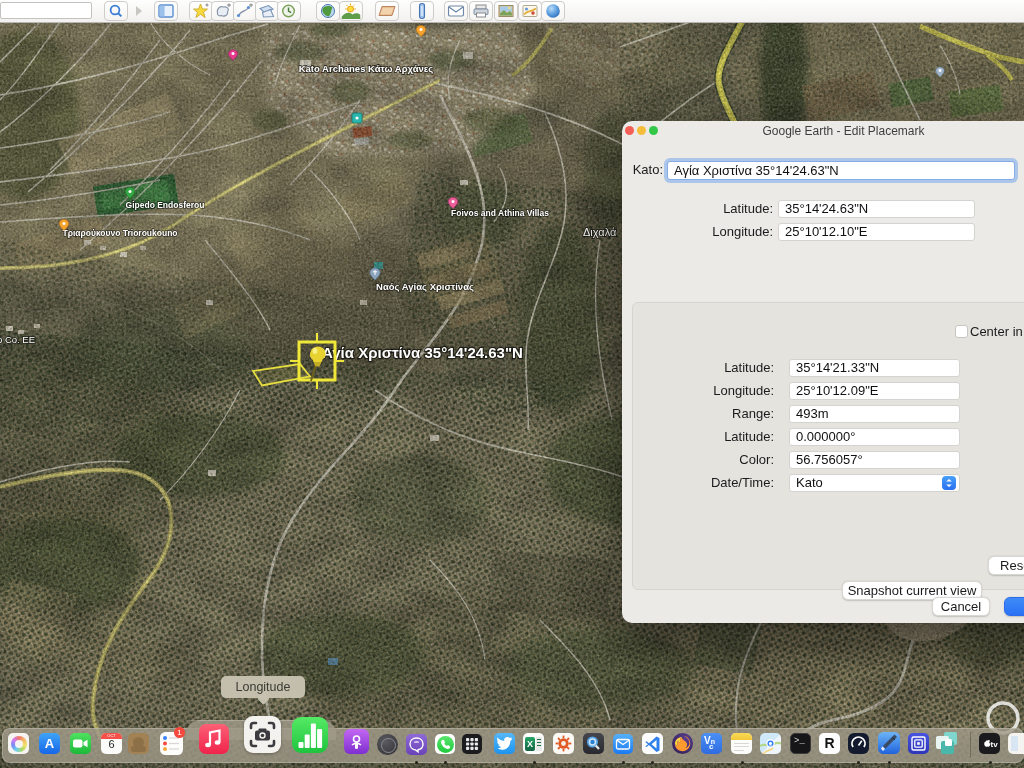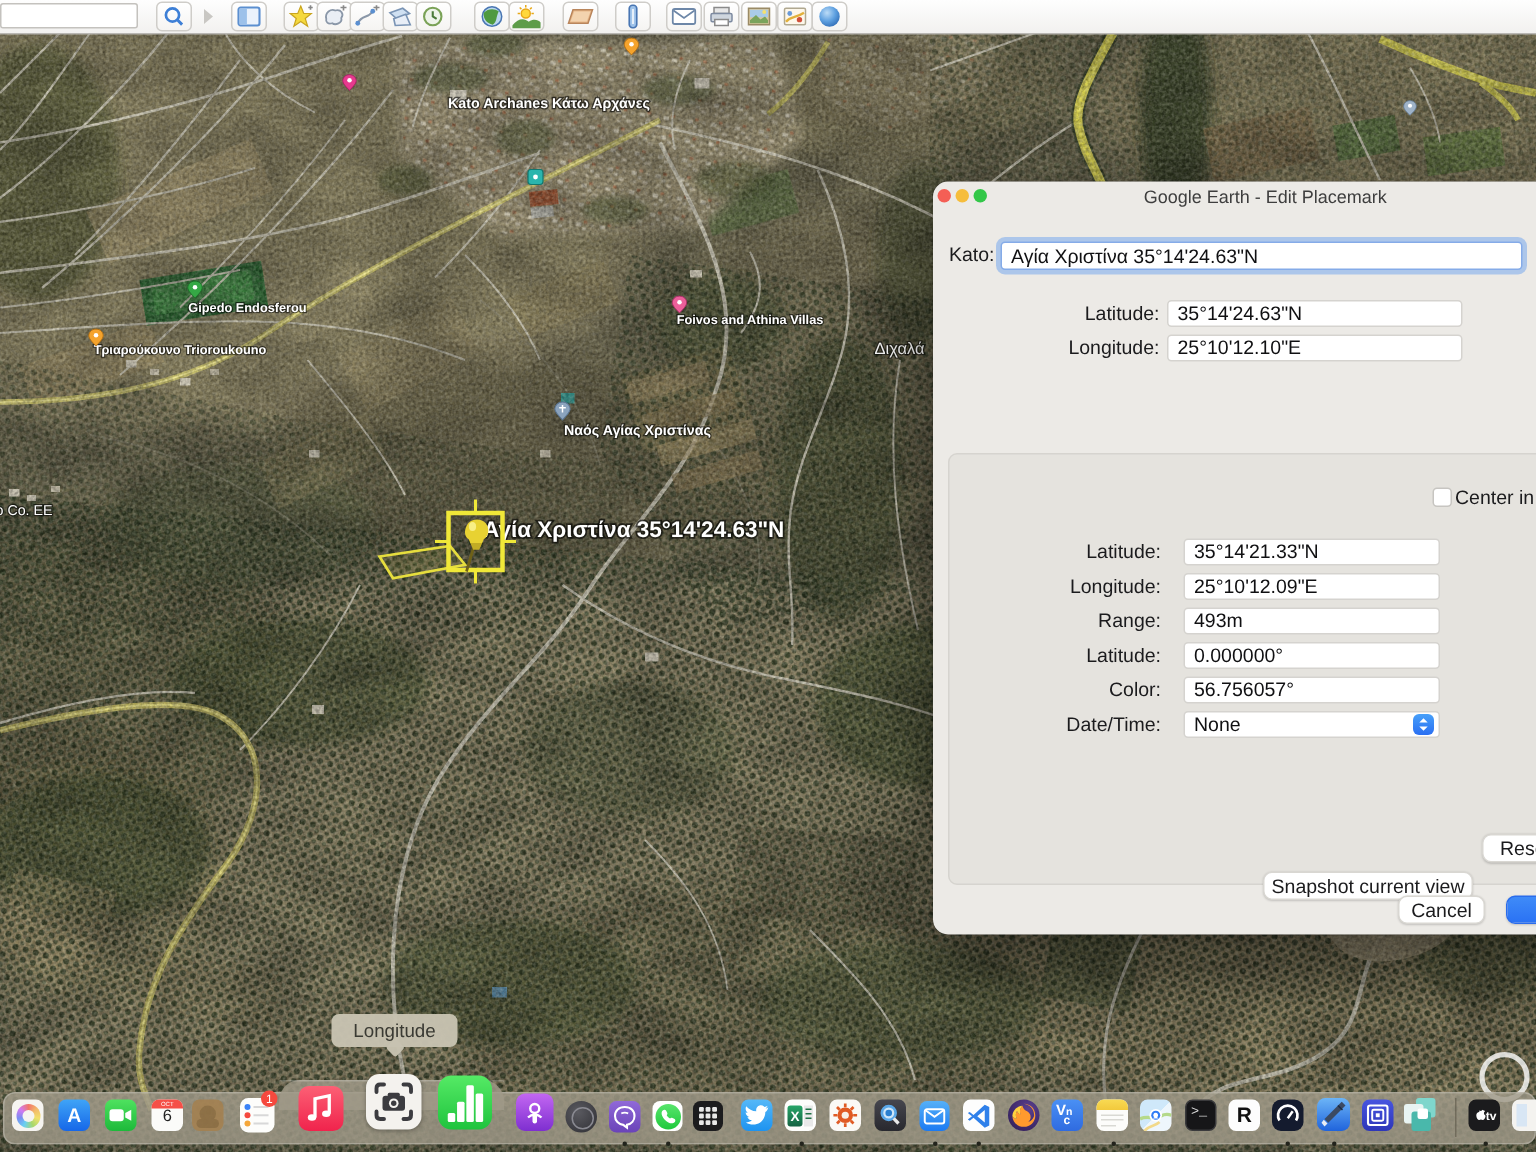--- a/index.html
+++ b/index.html
@@ -421,21 +421,21 @@
   <div class="fld" style="left:167px;top:238px;width:163px;">35°14'21.33"N</div>
   <div class="lbl" style="left:61px;top:261px;width:91px;">Longitude:</div>
   <div class="fld" style="left:167px;top:261px;width:163px;">25°10'12.09"E</div>
   <div class="lbl" style="left:61px;top:284px;width:91px;">Range:</div>
   <div class="fld" style="left:167px;top:284px;width:163px;">493m</div>
   <div class="lbl" style="left:61px;top:307px;width:91px;">Latitude:</div>
   <div class="fld" style="left:167px;top:307px;width:163px;">0.000000°</div>
   <div class="lbl" style="left:61px;top:330px;width:91px;">Color:</div>
   <div class="fld" style="left:167px;top:330px;width:163px;">56.756057°</div>
   <div class="lbl" style="left:61px;top:353px;width:91px;">Date/Time:</div>
-  <div class="fld" style="left:167px;top:353px;width:163px;">None</div>
+  <div class="fld" style="left:167px;top:353px;width:163px;">Kato</div>
   <div style="position:absolute;left:320px;top:355px;width:14px;height:14px;border-radius:4px;background:linear-gradient(#47a0f9,#2a6ff2);">
     <svg width="14" height="14">
           <path d="M4.2 5.6 L7 2.9 L9.8 5.6 Z M4.2 8.4 L7 11.1 L9.8 8.4 Z" fill="#fff"></path>
         </svg>
   </div>
   <div class="btn" style="left:220px;top:460px;width:138px;height:17px;line-height:17px;">Snapshot current view</div>
   <div class="btn" style="left:366px;top:435px;width:56px;height:17px;line-height:17px;">Reset</div>
   <div class="btn" style="left:310px;top:476px;width:56px;height:17px;line-height:17px;">Cancel</div>
   <div class="btn" style="left:382px;top:476px;width:64px;height:17px;line-height:17px;background:linear-gradient(#3f8bf8,#2a72f4);border-color:#2a6cec;color:#fff;">OK</div>
 </div>

